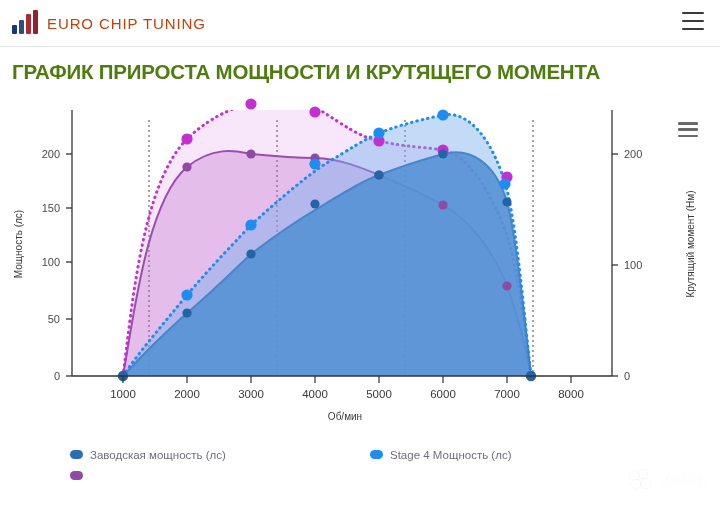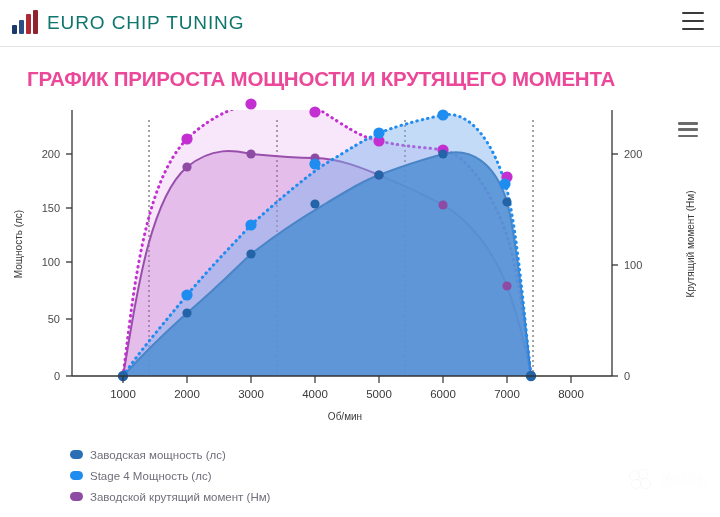--- a/index.html
+++ b/index.html
@@ -18,35 +18,35 @@
     display:flex;align-items:center;
   }
   .brand{display:flex;align-items:center;gap:9px;padding-left:12px;}
   .logo-bars{display:flex;align-items:flex-end;gap:2px;height:22px;}
   .logo-bars i{display:block;width:5px;border-radius:1px;}
   .lb1{height:9px;background:#1b3a6b;}
   .lb2{height:14px;background:#2a4f86;}
   .lb3{height:20px;background:#b02a35;}
   .lb4{height:24px;background:#8d2430;}
   .brand-name{
-    font-size:19px;letter-spacing:.9px;color:#0f766e;font-weight:400;
+    font-size:15px;letter-spacing:.9px;color:#c2410c;font-weight:400;
     font-family:"Liberation Sans", sans-serif;white-space:nowrap;
   }
   .burger{
     position:absolute;right:16px;top:12px;width:22px;height:18px;
     display:flex;flex-direction:column;justify-content:space-between;
     cursor:pointer;
   }
   .burger span{display:block;height:2px;width:100%;background:#3a3a3a;border-radius:1px;}
 
   
   .title-wrap{position:absolute;left:0;top:46px;width:720px;}
   .page-title{
-    margin:7px;padding:14px 12px 0 20px;
-    font-size:20.5px;font-weight:bold;color:#ec4899;
+    margin:0;padding:14px 12px 0 12px;
+    font-size:20.5px;font-weight:bold;color:#4d7c0f;
     letter-spacing:-.2px;white-space:nowrap;
     font-family:"Liberation Sans", sans-serif;
   }
   .title-rule{
     margin:9px 0 0 14px;width:34px;height:3px;background:#b4342f;
   }
 
   
   .chart-card{
     position:absolute;left:0;top:92px;width:720px;height:409px;background:#fff;
@@ -67,21 +67,21 @@
     font-size:11px;fill:#4a4a4a;font-family:"Liberation Sans", sans-serif;
   }
   .xtick-text{
     font-size:11.5px;fill:#3a3a3a;font-family:"Liberation Sans", sans-serif;
   }
 
   
   .legend{
     position:absolute;left:0;top:352px;width:708px;
     display:flex;flex-wrap:wrap;
-    padding-left:70px;box-sizing:border-box;flex-direction:column;
+    padding-left:70px;box-sizing:border-box;
   }
   .legend-item{
     display:flex;align-items:center;gap:7px;
     width:300px;height:21px;cursor:pointer;
   }
   .legend-item .swatch{
     width:13px;height:9px;border-radius:5px;flex:none;
   }
   .legend-item .lbl{
     font-size:11.5px;color:#6f6f7a;white-space:nowrap;
@@ -279,21 +279,20 @@
     <div class="legend-item">
       <span class="swatch" style="background:#2a6fb5"></span>
       <span class="lbl">Заводская мощность (лс)</span>
     </div>
     <div class="legend-item">
       <span class="swatch" style="background:#1f8cf0"></span>
       <span class="lbl">Stage 4 Мощность (лс)</span>
     </div>
     <div class="legend-item">
       <span class="swatch" style="background:#8d4ba3"></span>
-      <span class="lbl">Заводской крутящий момент (Нм)</span>
     </div>
   </div>
 
   <div class="watermark">
     <span class="wm-dots">
       <b class="wd1"></b>
         <b class="wd2"></b>
         <b class="wd3"></b>
         <b class="wd4"></b>
     </span>

